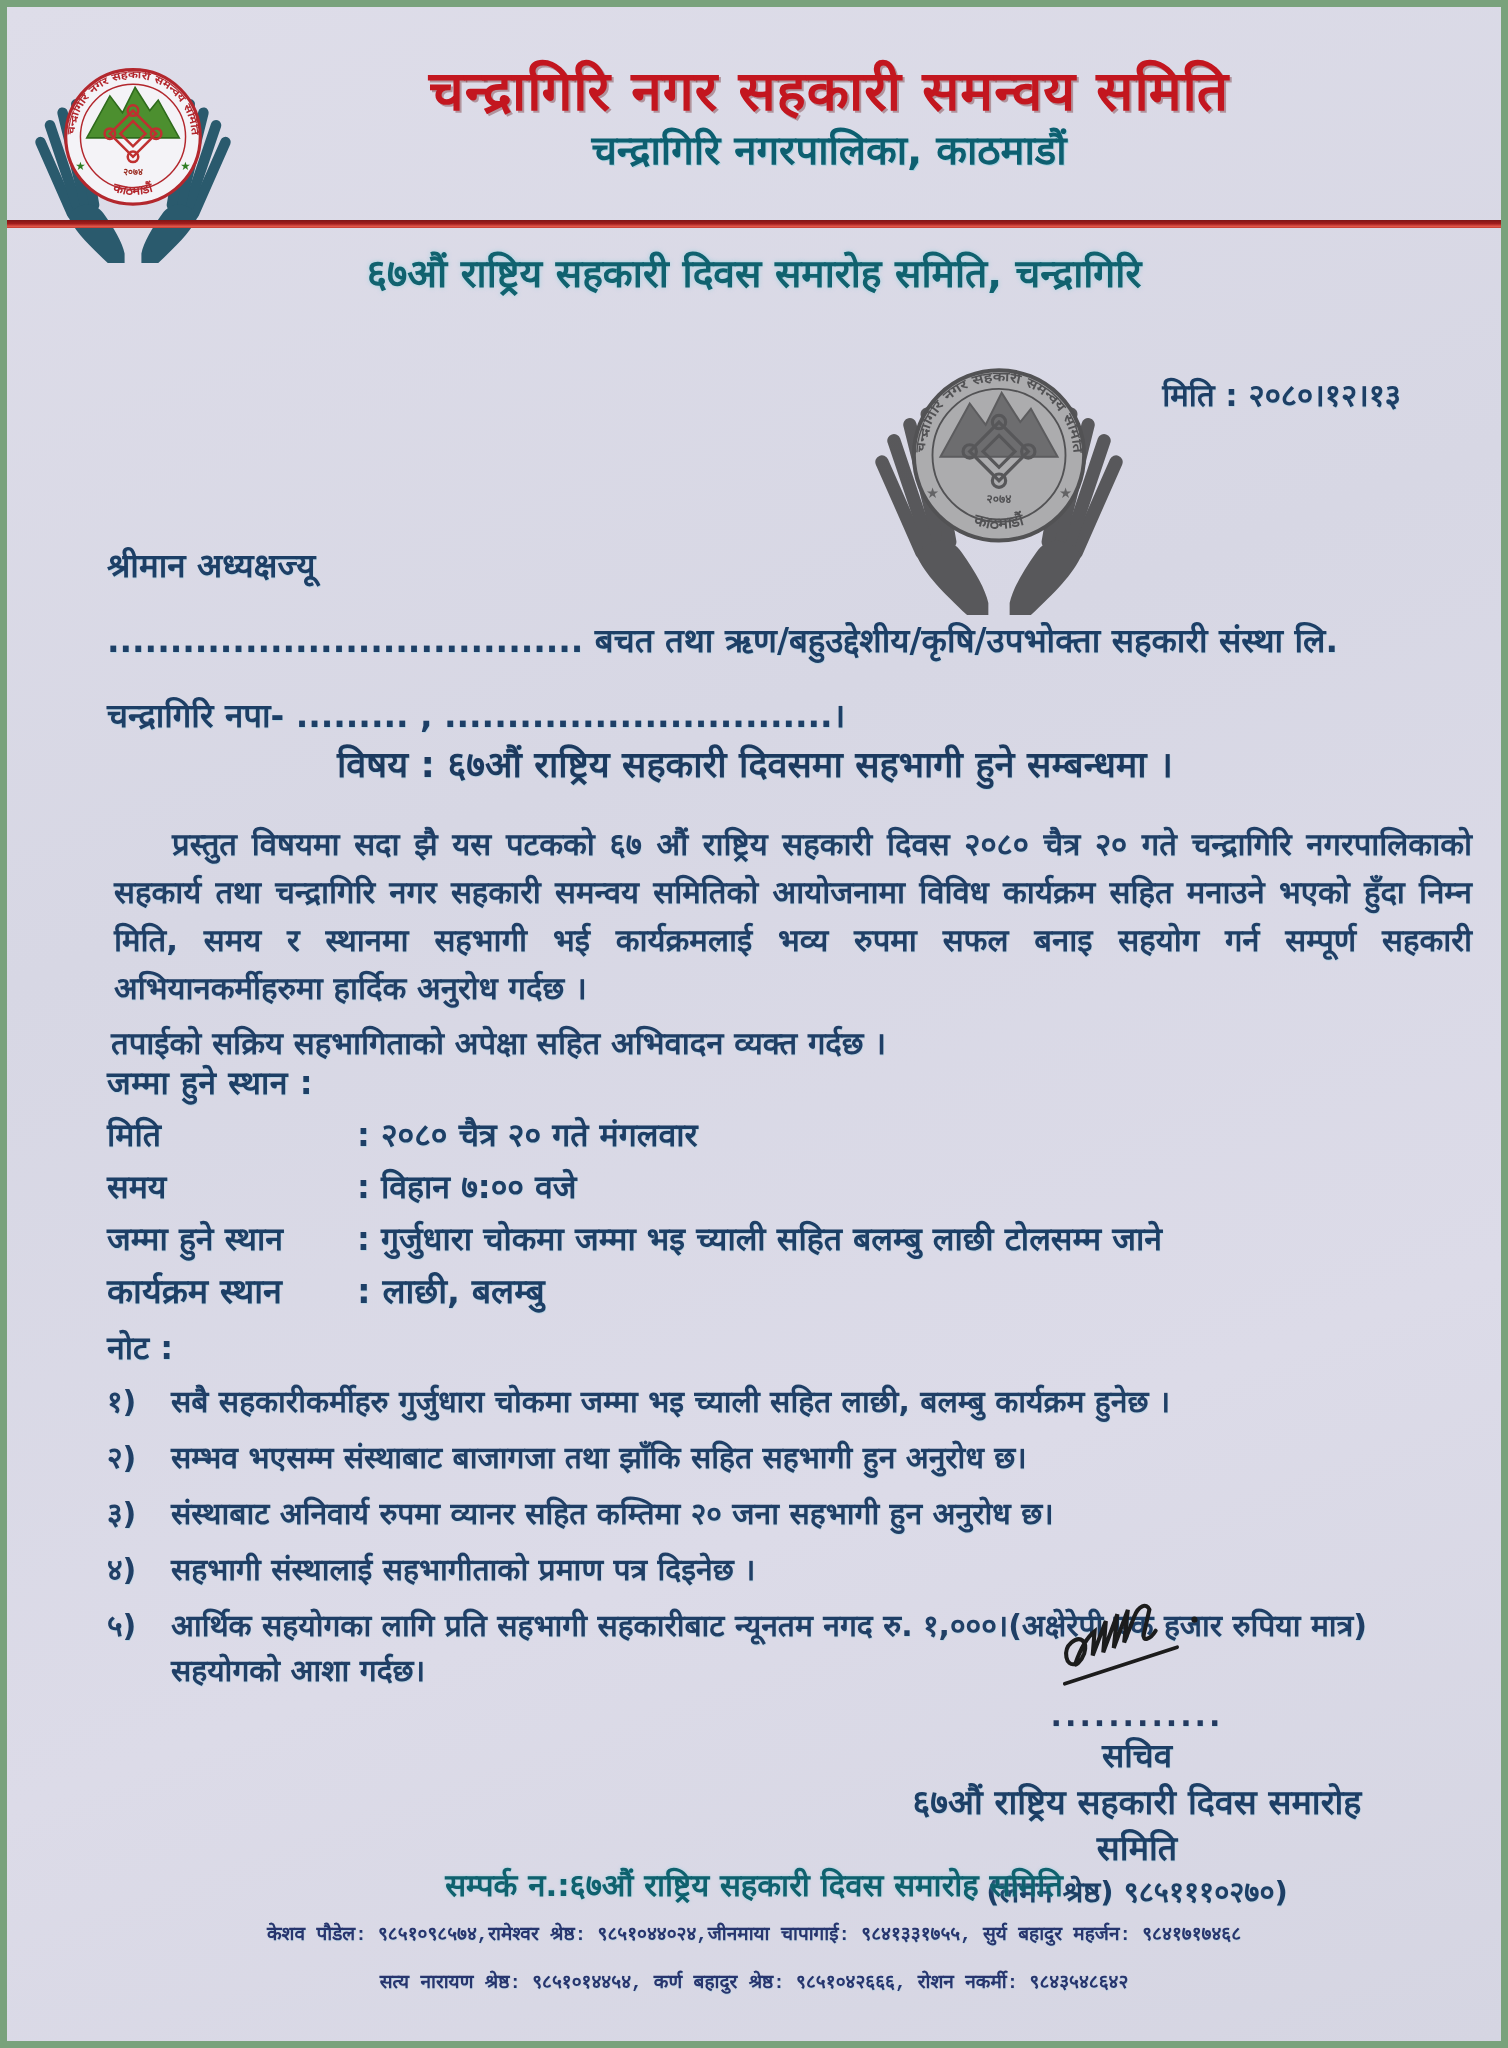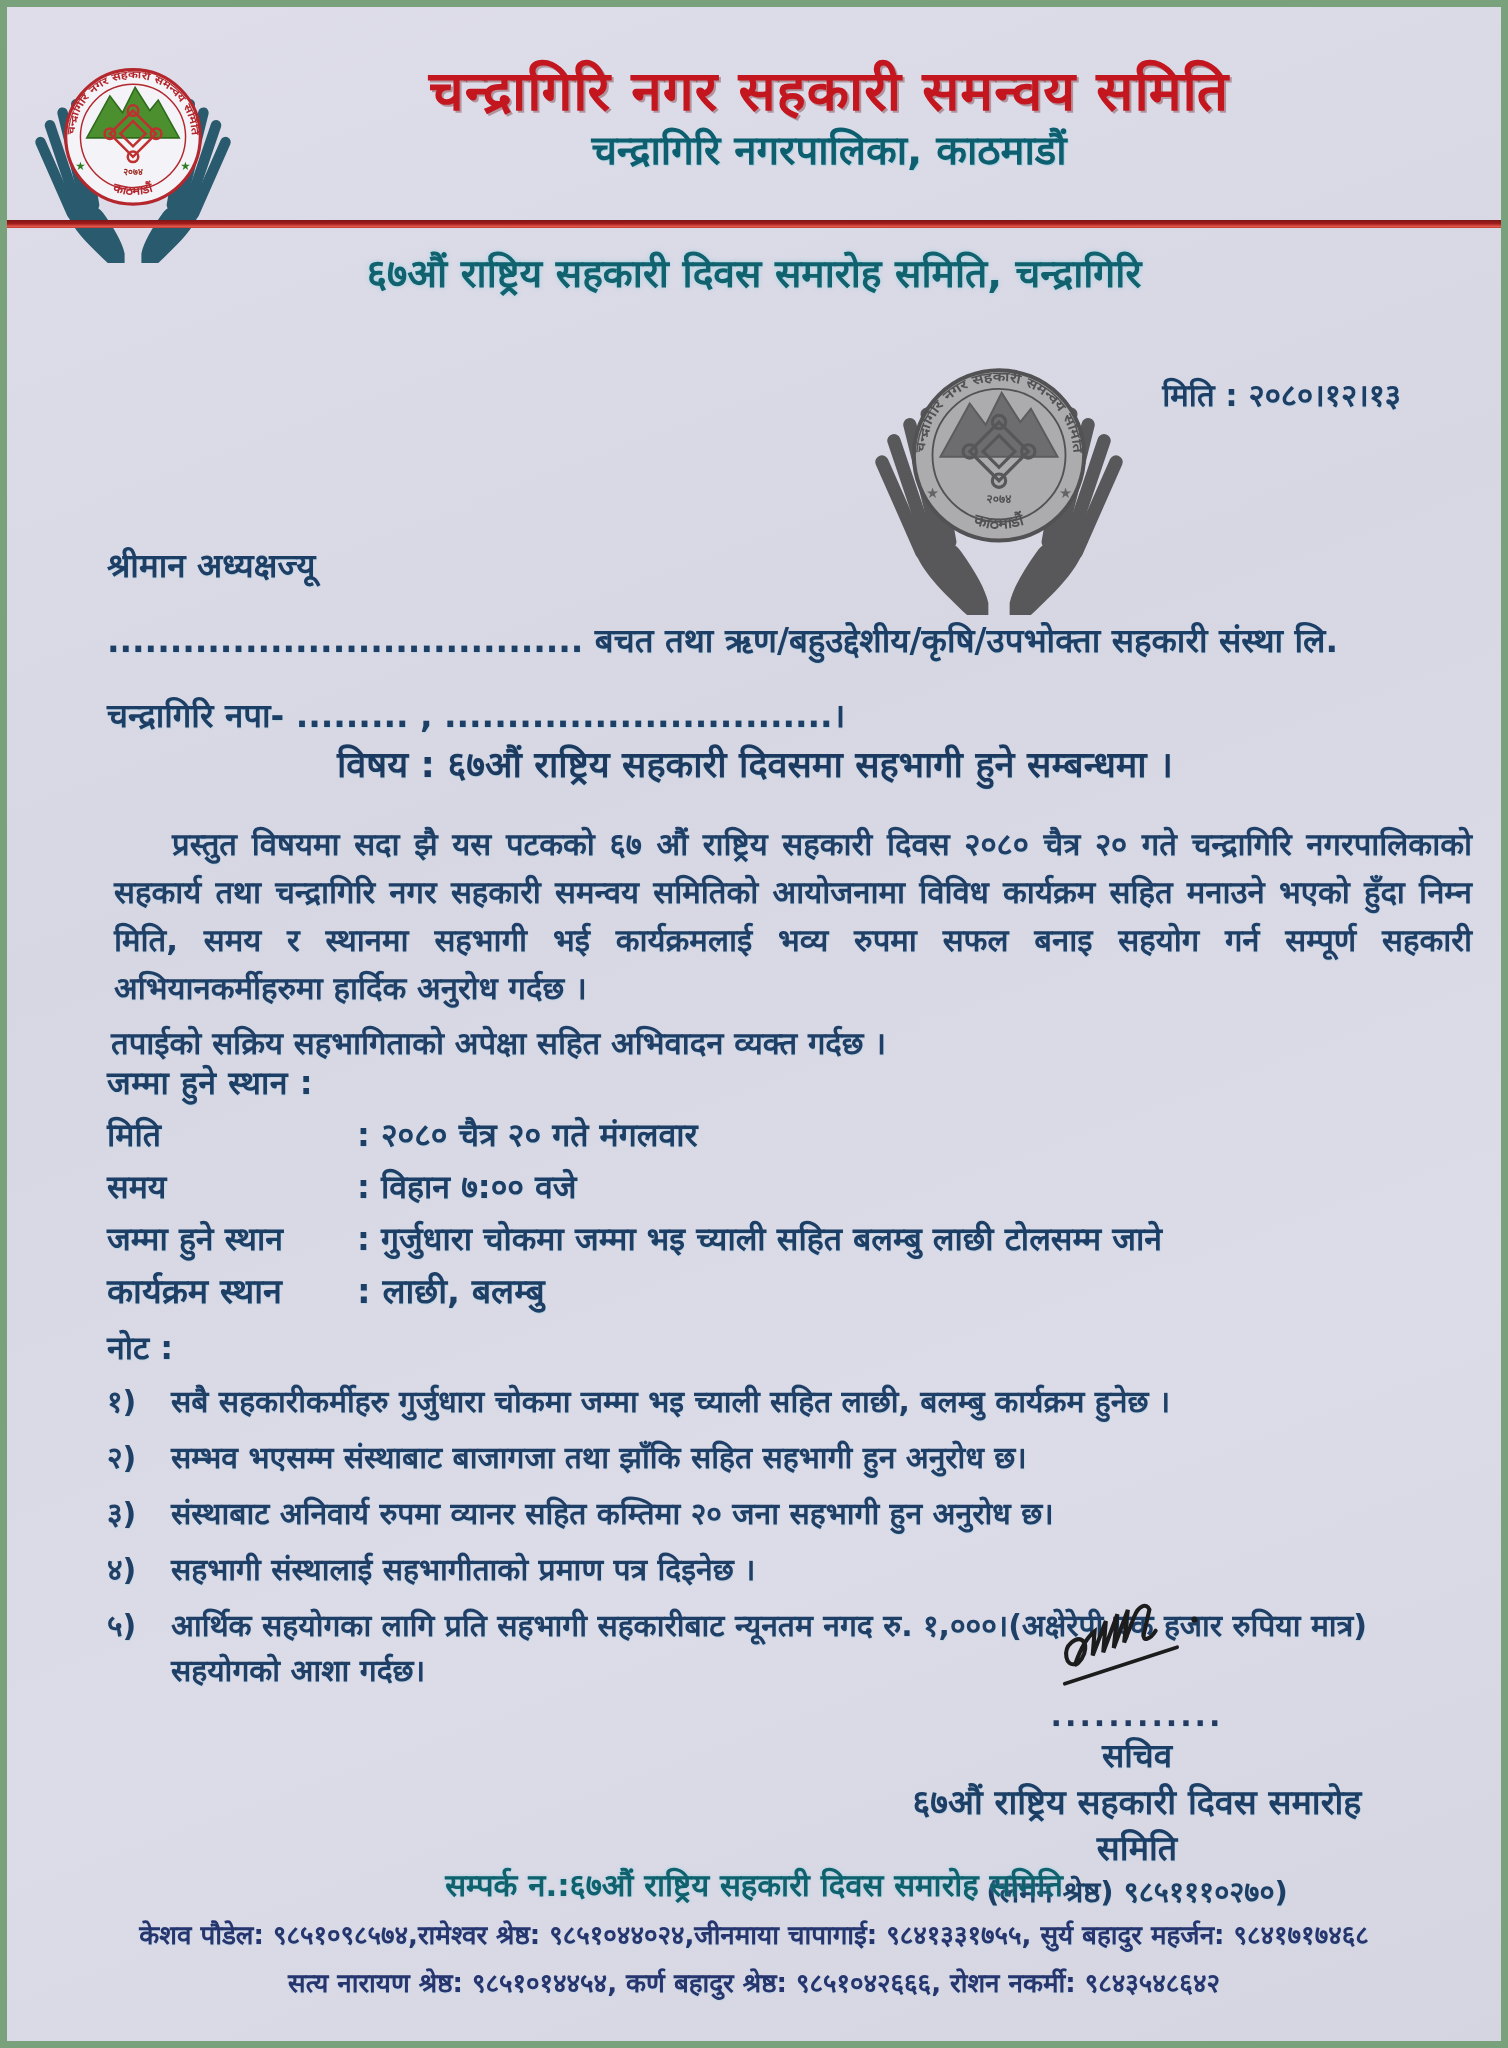--- a/index.html
+++ b/index.html
@@ -78,22 +78,22 @@
     text-shadow:.5px .5px 0 rgba(140,205,225,.4);}
   .sig-scribble{width:250px;height:110px;margin:0 auto 2px auto;transform:rotate(-4deg);}
   .sig-dots{font-size:30px;letter-spacing:3px;line-height:34px;color:#243a60;}
   .sig-title{font-size:33px;line-height:46px;}
   .sig-committee{font-size:34px;line-height:46px;}
   .sig-name{font-size:29px;line-height:42px;}
   
   .footer{left:0;right:0;top:1856px;text-align:center;}
   .footer-head{font-size:31px;color:#0f616e;margin:0 0 10px 0;
     text-shadow:0 0 3px rgba(125,205,220,.6);}
-  .footer-line{font-size:26px;line-height:40px;color:#27356e;margin:8px;
-    text-shadow:.5px .5px 0 rgba(150,210,230,.4);}
+  .footer-line{font-size:19px;line-height:40px;color:#27356e;margin:8px;
+    text-shadow:.5px .5px 0 rgba(150,210,230,.4);font-family:Liberation Mono, monospace;}
 </style>
 </head>
 <body>
 
 <svg width="0" height="0" style="position:absolute" aria-hidden="true">
   <defs>
     <symbol id="coopLogo" viewBox="0 0 200 215">
       <g>
         <g stroke="#2a5a6d" stroke-width="10" stroke-linecap="round">
           <line x1="42" y1="168" x2="12" y2="100"></line>

